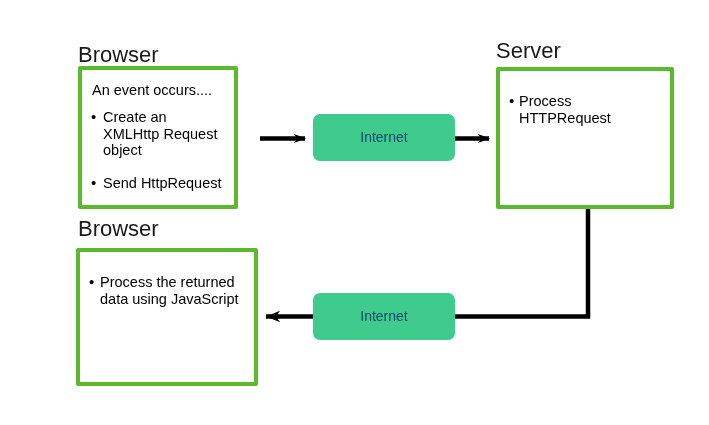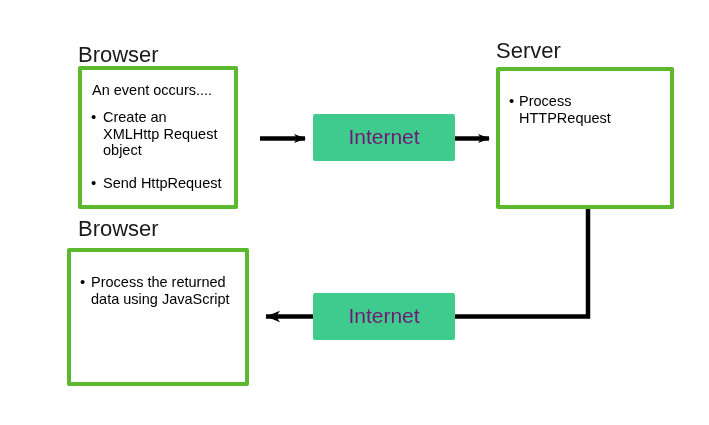--- a/index.html
+++ b/index.html
@@ -34,21 +34,21 @@
   
   .node-box {
     position: absolute;
     box-sizing: border-box;
     background: #ffffff;
     border: 4px solid #5cb82d;
     border-radius: 2px;
   }
   #box-browser-top { left: 78px;  top: 66px;  width: 160px; height: 143px; }
   #box-server      { left: 496px; top: 67px;  width: 178px; height: 142px; }
-  #box-browser-bot { left: 67px;  top: 248px; width: 182px; height: 138px; }
+  #box-browser-bot { left: 76px;  top: 248px; width: 182px; height: 138px; }
 
   .box-inner {
     position: absolute;
     left: 0; right: 0; top: 0;
     padding: 10px 8px 0 8px;
   }
 
   .lead-text {
     font-size: 14.5px;
     line-height: 17px;
@@ -83,25 +83,25 @@
   #box-server .box-inner { padding-top: 22px; }
   #box-server ul.bullets li { margin-bottom: 18px; padding-left: 11px; }
   #box-browser-bot .box-inner { padding-top: 22px; }
   #box-browser-bot ul.bullets li { margin-bottom: 22px; padding-left: 12px; }
 
   
   .pill {
     position: absolute;
     box-sizing: border-box;
     background: #3ecb8d;
-    border-radius: 2px;
+    border-radius: 7px;
     text-align: center;
-    font-size: 21px;
+    font-size: 14px;
     line-height: 46px;
-    color: #701a75;
+    color: #0c4a6e;
   }
   #pill-internet-top { left: 313px; top: 114px; width: 142px; height: 47px; }
   #pill-internet-bot { left: 313px; top: 293px; width: 142px; height: 47px; }
 
   
   .conn-svg {
     position: absolute;
     left: 0;
     top: 0;
     width: 709px;

